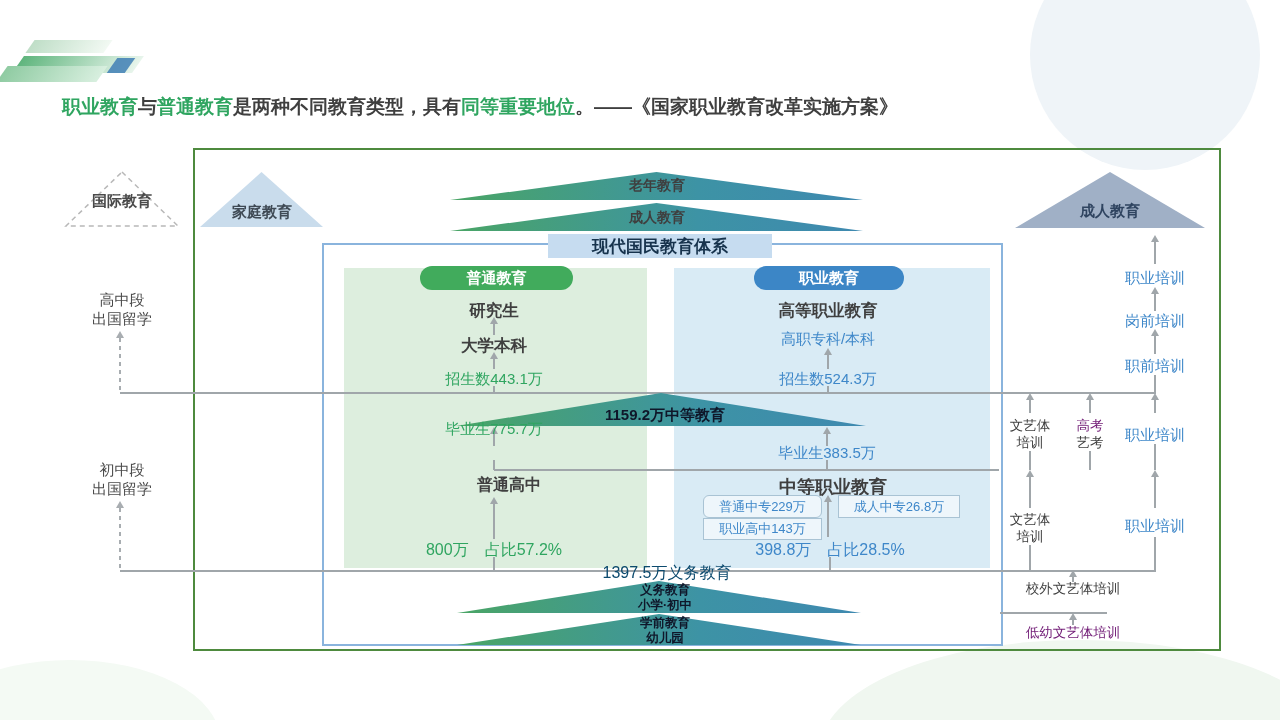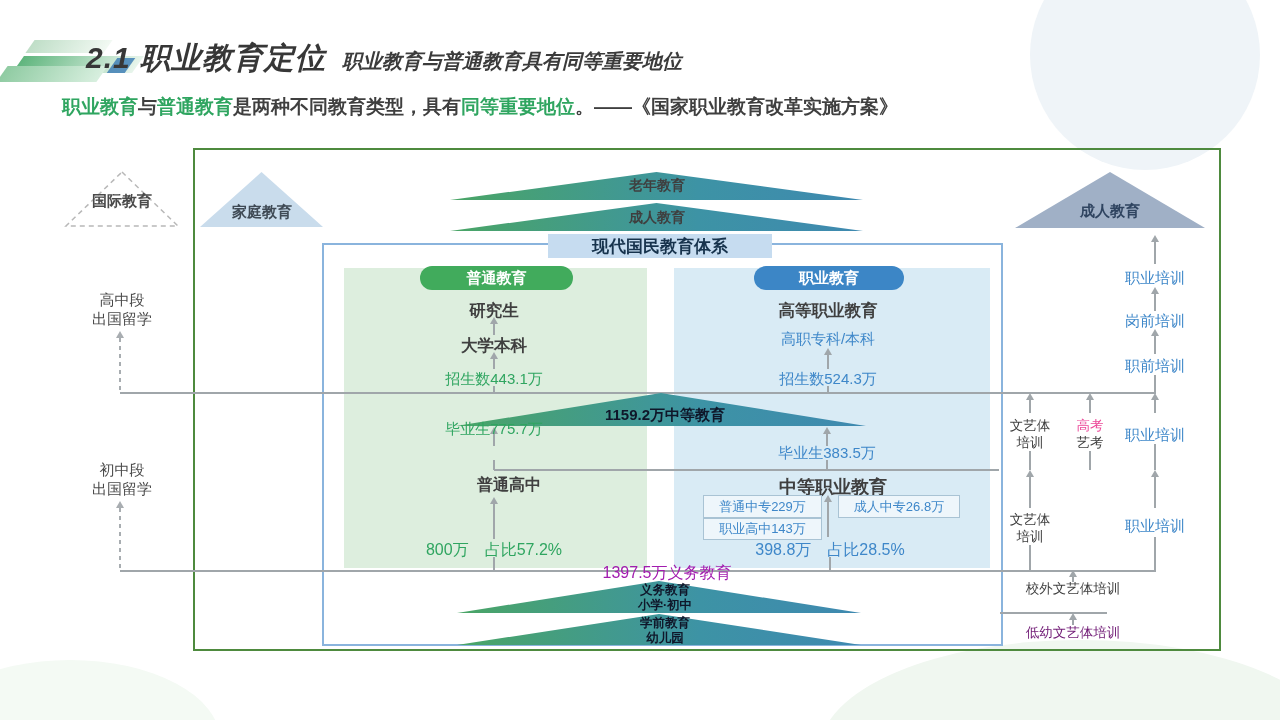--- a/index.html
+++ b/index.html
@@ -49,24 +49,20 @@
 
   <div class="bg-circle" style="left:1030px;top:-60px;width:230px;height:230px;background:#eff4f8;"></div>
   <div class="bg-circle" style="left:820px;top:640px;width:520px;height:220px;background:#f0f7f0;"></div>
   <div class="bg-circle" style="left:-80px;top:660px;width:300px;height:160px;background:#f4faf4;"></div>
 
   <div class="logo-piece" style="left:30px;top:40px;width:78px;height:13px;background:linear-gradient(90deg,#bfdec7,#f2f9f3);"></div>
   <div class="logo-piece" style="left:18px;top:56px;width:120px;height:17px;background:linear-gradient(90deg,#5fb57d,#e8f5ec);"></div>
   <div class="logo-piece" style="left:2px;top:66px;width:100px;height:16px;background:linear-gradient(90deg,#8fcba2,#d8efdf);"></div>
   <div class="logo-piece" style="left:112px;top:58px;width:18px;height:15px;background:#3f7fb5;opacity:.85;"></div>
 
-  <div class="abs" style="left:86px;top:38px;display:flex;align-items:baseline;gap:16px;font-style:italic;">
-    <div style="font-size:30px;font-weight:700;color:#373737;letter-spacing:1px;">2.1 职业教育定位</div>
-    <div style="font-size:20px;font-weight:700;color:#3b3b3b;">职业教育与普通教育具有同等重要地位</div>
-  </div>
 
   <div class="abs" style="left:62px;top:94px;font-size:19px;font-weight:700;white-space:nowrap;">
     <span class="green-t">职业教育</span><span>与</span><span class="green-t">普通教育</span><span>是两种不同教育类型，具有</span><span class="green-t">同等重要地位</span><span>。——《国家职业教育改革实施方案》</span>
   </div>
 
   <div class="abs" style="left:193px;top:148px;width:1024px;height:499px;border:2.5px solid #4e8a3e;"></div>
 
   <div class="abs" style="left:322px;top:243px;width:677px;height:399px;border:2px solid #8ab4dd;"></div>
 
   <div class="abs" style="left:344px;top:268px;width:303px;height:300px;background:#ddeede;"></div>
@@ -137,35 +133,35 @@
   <div class="vline" style="left:493px;top:460px;height:10px;"></div>
   <div class="vline" style="left:826px;top:460px;height:10px;"></div>
   <div class="hline" style="left:494px;top:469px;width:505px;"></div>
 
   <div class="lbl bold" style="left:509px;top:475px;font-size:16px;">普通高中</div>
   <div class="arrow" style="left:493px;top:504px;height:35px;"></div>
   <div class="lbl green-t" style="left:494px;top:540px;font-size:16px;">800万　占比57.2%</div>
   <div class="vline" style="left:493px;top:557px;height:14px;"></div>
 
   <div class="lbl bold" style="left:833px;top:475px;font-size:18px;">中等职业教育</div>
-  <div class="statbox" style="left:703px;top:495px;width:117px;height:21px;">
+  <div class="statbox" style="left:703px;top:495px;width:117px;height:21px;border-radius:6px;">
     <span>普通中专229万</span>
   </div>
   <div class="statbox" style="left:838px;top:495px;width:120px;height:21px;">
     <span>成人中专26.8万</span>
   </div>
   <div class="statbox" style="left:703px;top:518px;width:117px;height:20px;">
     <span>职业高中143万</span>
   </div>
   <div class="arrow" style="left:827px;top:502px;height:35px;"></div>
   <div class="lbl blue-t" style="left:830px;top:540px;font-size:16px;">398.8万　占比28.5%</div>
   <div class="vline" style="left:829px;top:557px;height:14px;"></div>
 
   <div class="hline" style="left:120px;top:570px;width:1036px;"></div>
-  <div class="lbl" style="left:667px;top:563px;font-size:16px;color:#a21caf;">1397.5万义务教育</div>
+  <div class="lbl" style="left:667px;top:563px;font-size:16px;color:#0c4a6e;">1397.5万义务教育</div>
 
   <div class="tri" style="left:457px;top:581px;width:404px;height:32px;"></div>
   <div class="tri-label white-t" style="left:665px;top:582px;font-size:12.5px;">义务教育</div>
   <div class="tri-label white-t" style="left:665px;top:597px;font-size:12.5px;">小学·初中</div>
 
   <div class="tri" style="left:457px;top:614px;width:404px;height:31px;"></div>
   <div class="tri-label white-t" style="left:665px;top:615px;font-size:12.5px;">学前教育</div>
   <div class="tri-label white-t" style="left:665px;top:630px;font-size:12.5px;">幼儿园</div>
 
   <div class="arrow" style="left:1154px;top:242px;height:22px;"></div>
@@ -175,21 +171,21 @@
   <div class="arrow" style="left:1154px;top:336px;height:18px;"></div>
   <div class="lbl blue-t" style="left:1155px;top:357px;font-size:15px;">职前培训</div>
   <div class="vline" style="left:1154px;top:375px;height:17px;"></div>
 
   <div class="arrow" style="left:1029px;top:400px;height:13px;"></div>
   <div class="lbl" style="left:1030px;top:417px;font-size:13.5px;color:#3f3f3f;">文艺体</div>
   <div class="lbl" style="left:1030px;top:434px;font-size:13.5px;color:#3f3f3f;">培训</div>
   <div class="vline" style="left:1029px;top:451px;height:19px;"></div>
 
   <div class="arrow" style="left:1089px;top:400px;height:13px;"></div>
-  <div class="lbl" style="left:1090px;top:417px;font-size:13.5px;color:#ec4899;">高考</div>
+  <div class="lbl" style="left:1090px;top:417px;font-size:13.5px;color:#701a75;">高考</div>
   <div class="lbl" style="left:1090px;top:434px;font-size:13.5px;color:#3f3f3f;">艺考</div>
   <div class="vline" style="left:1089px;top:451px;height:19px;"></div>
 
   <div class="arrow" style="left:1154px;top:400px;height:13px;"></div>
   <div class="lbl blue-t" style="left:1155px;top:426px;font-size:15px;">职业培训</div>
   <div class="vline" style="left:1154px;top:444px;height:26px;"></div>
 
   <div class="arrow" style="left:1029px;top:477px;height:31px;"></div>
   <div class="lbl" style="left:1030px;top:511px;font-size:13.5px;color:#3f3f3f;">文艺体</div>
   <div class="lbl" style="left:1030px;top:528px;font-size:13.5px;color:#3f3f3f;">培训</div>

